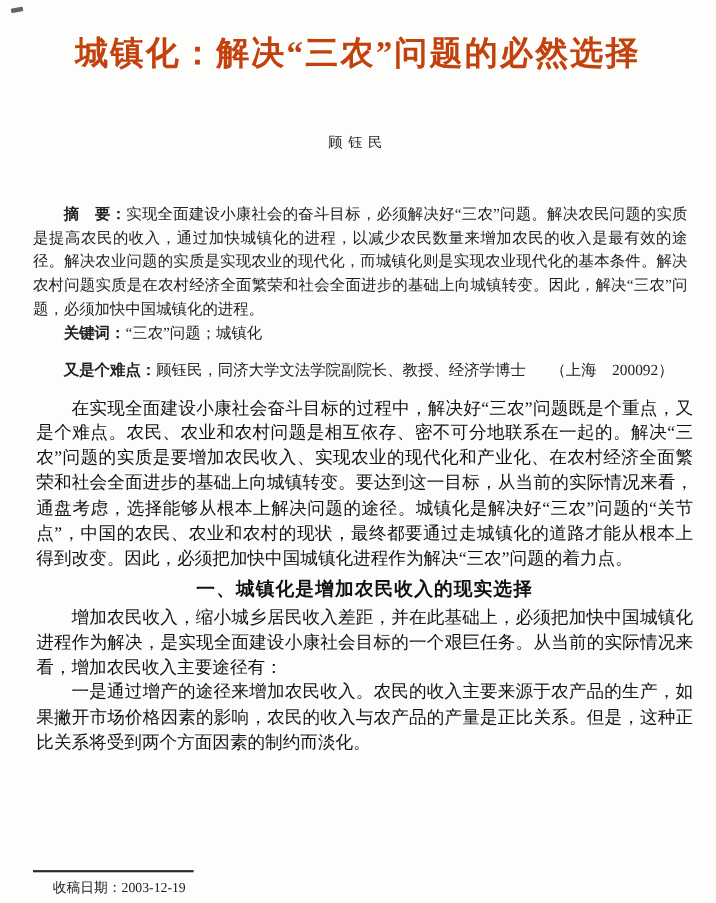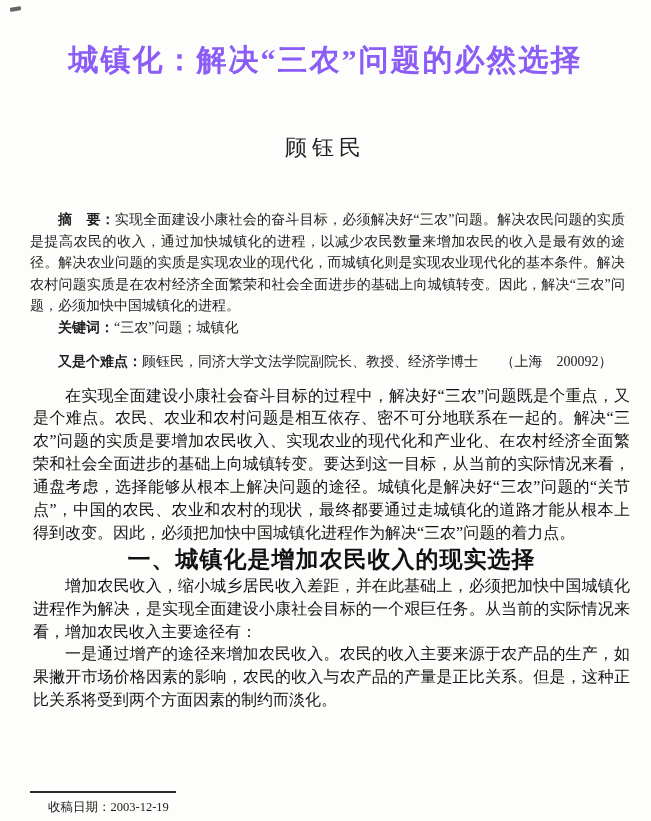--- a/index.html
+++ b/index.html
@@ -11,31 +11,31 @@
     overflow:hidden;
     font-family:"Liberation Serif","DejaVu Serif",serif;
     color:#1b1b1b;
     box-sizing:border-box;
   }
   .scan-artifact{
     position:absolute;left:10px;top:7px;width:11px;height:4px;
     background:#4a4a4a;transform:rotate(-10deg);border-radius:1px;opacity:.85;
   }
   .doc-title{
-    padding-top:40px;
+    padding-top:28px;
     text-align:center;
     font-size:30px;
     font-weight:700;
     letter-spacing:2px;
-    color:#8b5cf6;
+    color:#c2410c;
   }
   .doc-author{
     margin-top:52px;
     text-align:center;
-    font-size:22px;
+    font-size:13px;
     letter-spacing:5px;
     color:#1e1e1e;
   }
   .front{
     margin:46px 26px 0 30px;
     font-size:14px;
     line-height:21.5px;
     text-align:justify;
     color:#222;
   }
@@ -50,21 +50,21 @@
     font-size:16px;
     line-height:22.9px;
     text-align:justify;
     color:#121212;
   }
   .body-text p{margin:0;text-indent:2em;}
   .section-heading{
     text-indent:0 !important;
     text-align:center;
     font-weight:700;
-    font-size:23px;
+    font-size:17px;
     letter-spacing:1px;
     margin:4px 0 3px !important;
   }
   .footnote-rule{
     position:absolute;left:30px;top:791px;
     width:146px;height:0;
     border-top:2px solid #2b2b2b;
   }
   .received-line{
     position:absolute;left:48px;top:799px;

